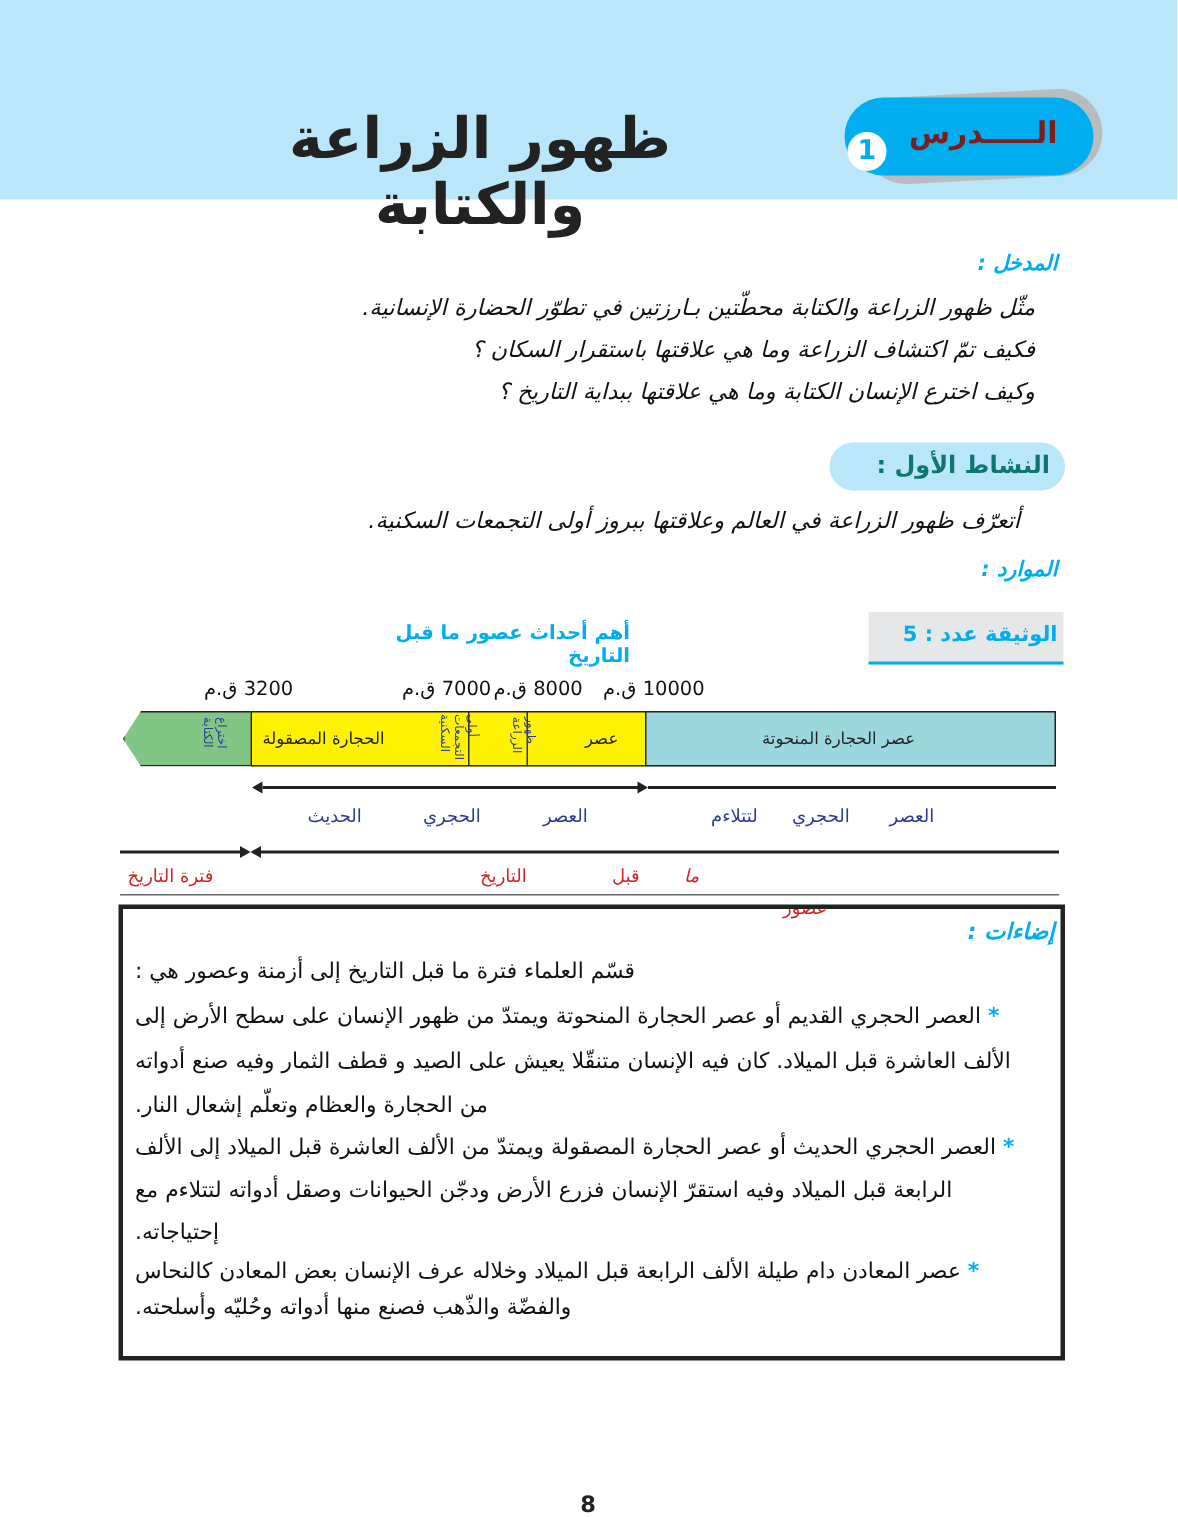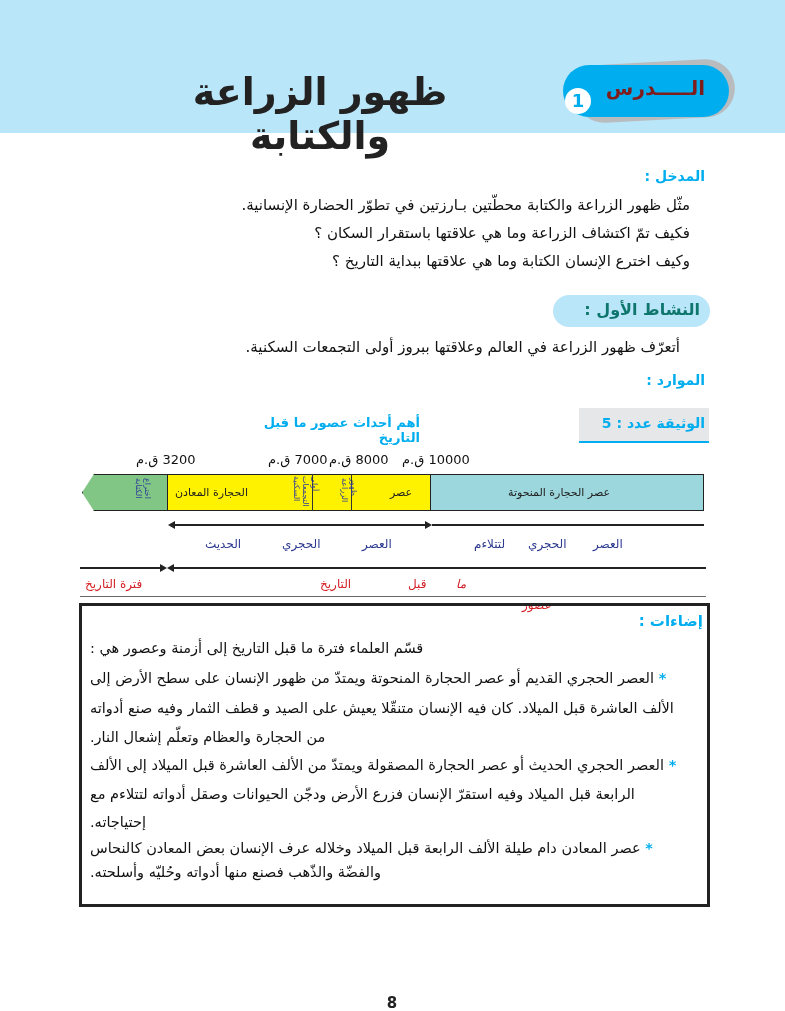--- a/index.html
+++ b/index.html
@@ -4,21 +4,21 @@
 <style>
   * { box-sizing: border-box; margin: 0; padding: 0; }
   body { width: 785px; height: 1011px; background: #ffffff; font-family: "DejaVu Sans", sans-serif; position: relative; overflow: hidden; }
   .header-band { position: absolute; left: 0; top: 0; width: 785px; height: 133px; background: #bae6f9; }
   .page-title { position: absolute; left: 150px; top: 70px; width: 340px; text-align: center; font-family: "DejaVu Sans", sans-serif; font-weight: bold; font-size: 38px; color: #222; direction: rtl; letter-spacing: -1px; }
   .lesson-pill-shadow { position: absolute; left: 575px; top: 62px; width: 160px; height: 58px; border-radius: 29px; background: #b9bcbf; transform: rotate(-3deg); }
   .lesson-pill { position: absolute; left: 563px; top: 65px; width: 166px; height: 52px; border-radius: 26px; background: #00aeef; }
   .lesson-label { position: absolute; left: 615px; top: 76px; width: 90px; text-align: right; color: #7f1d1d; font-weight: bold; font-size: 20px; direction: rtl; }
   .lesson-num { position: absolute; left: 565px; top: 88px; width: 26px; height: 26px; border-radius: 50%; background: #fff; color: #00aeef; font-weight: bold; font-size: 18px; text-align: center; line-height: 26px; }
 
-  .rtl { direction: rtl; text-align: right; }
+  .rtl { direction: rtl; text-align: right; font-style: italic; }
   .section-head { position: absolute; color: #00aeef; font-weight: bold; font-size: 14px; }
   .body-line { position: absolute; font-size: 15px; color: #111; font-family: "DejaVu Sans", sans-serif; white-space: nowrap; }
 
   .activity-pill { position: absolute; left: 553px; top: 295px; width: 157px; height: 32px; border-radius: 16px; background: #bae6f9; }
   .activity-label { position: absolute; left: 560px; top: 300px; width: 140px; font-size: 16px; font-weight: bold; color: #0f766e; direction: rtl; text-align: right; }
 
   .doc-box { position: absolute; left: 579px; top: 408px; width: 130px; height: 35px; background: #e6e7e8; border-bottom: 2px solid #00aeef; }
   .doc-label { position: absolute; left: 585px; top: 415px; width: 120px; font-size: 14px; font-weight: bold; color: #00aeef; direction: rtl; text-align: right; }
   .doc-caption { position: absolute; left: 240px; top: 415px; width: 180px; font-size: 13px; font-weight: bold; color: #00aeef; direction: rtl; text-align: right; }
 
@@ -73,21 +73,21 @@
   <div class="tl-tick-label" style="left:329px;"><span>8000</span> <span>ق.م</span></div>
   <div class="tl-tick-label" style="left:402px;"><span>10000</span> <span>ق.م</span></div>
 
   <div class="tl-bar tl-green"></div>
   <div class="tl-bar tl-yellow"></div>
   <div class="tl-bar tl-cyan"></div>
   <div class="tl-divider" style="left:312px;"></div>
   <div class="tl-divider" style="left:351px;"></div>
 
   <div class="tl-vtext" style="left:134px; top:478px; height:30px;">اختراع الكتابة</div>
-  <div class="tl-text" style="left:175px; top:486px;">الحجارة   المعادن</div>
+  <div class="tl-text" style="left:175px; top:486px;">الحجارة   المصقولة</div>
   <div class="tl-vtext" style="left:292px; top:476px; height:34px;">أولى التجمعات السكنية</div>
   <div class="tl-vtext" style="left:340px; top:478px; height:30px;">ظهور الزراعة</div>
   <div class="tl-text" style="left:390px; top:486px;">عصر</div>
   <div class="tl-text" style="left:508px; top:486px;">عصر الحجارة المنحوتة</div>
 
   <div class="line" style="left:175px; top:524px; width:252px;"></div>
   <div class="arrow-l" style="left:168px; top:521px;"></div>
   <div class="arrow-r" style="left:425px; top:521px;"></div>
   <div class="line" style="left:432px; top:524px; width:272px; height:1.5px;"></div>
 

